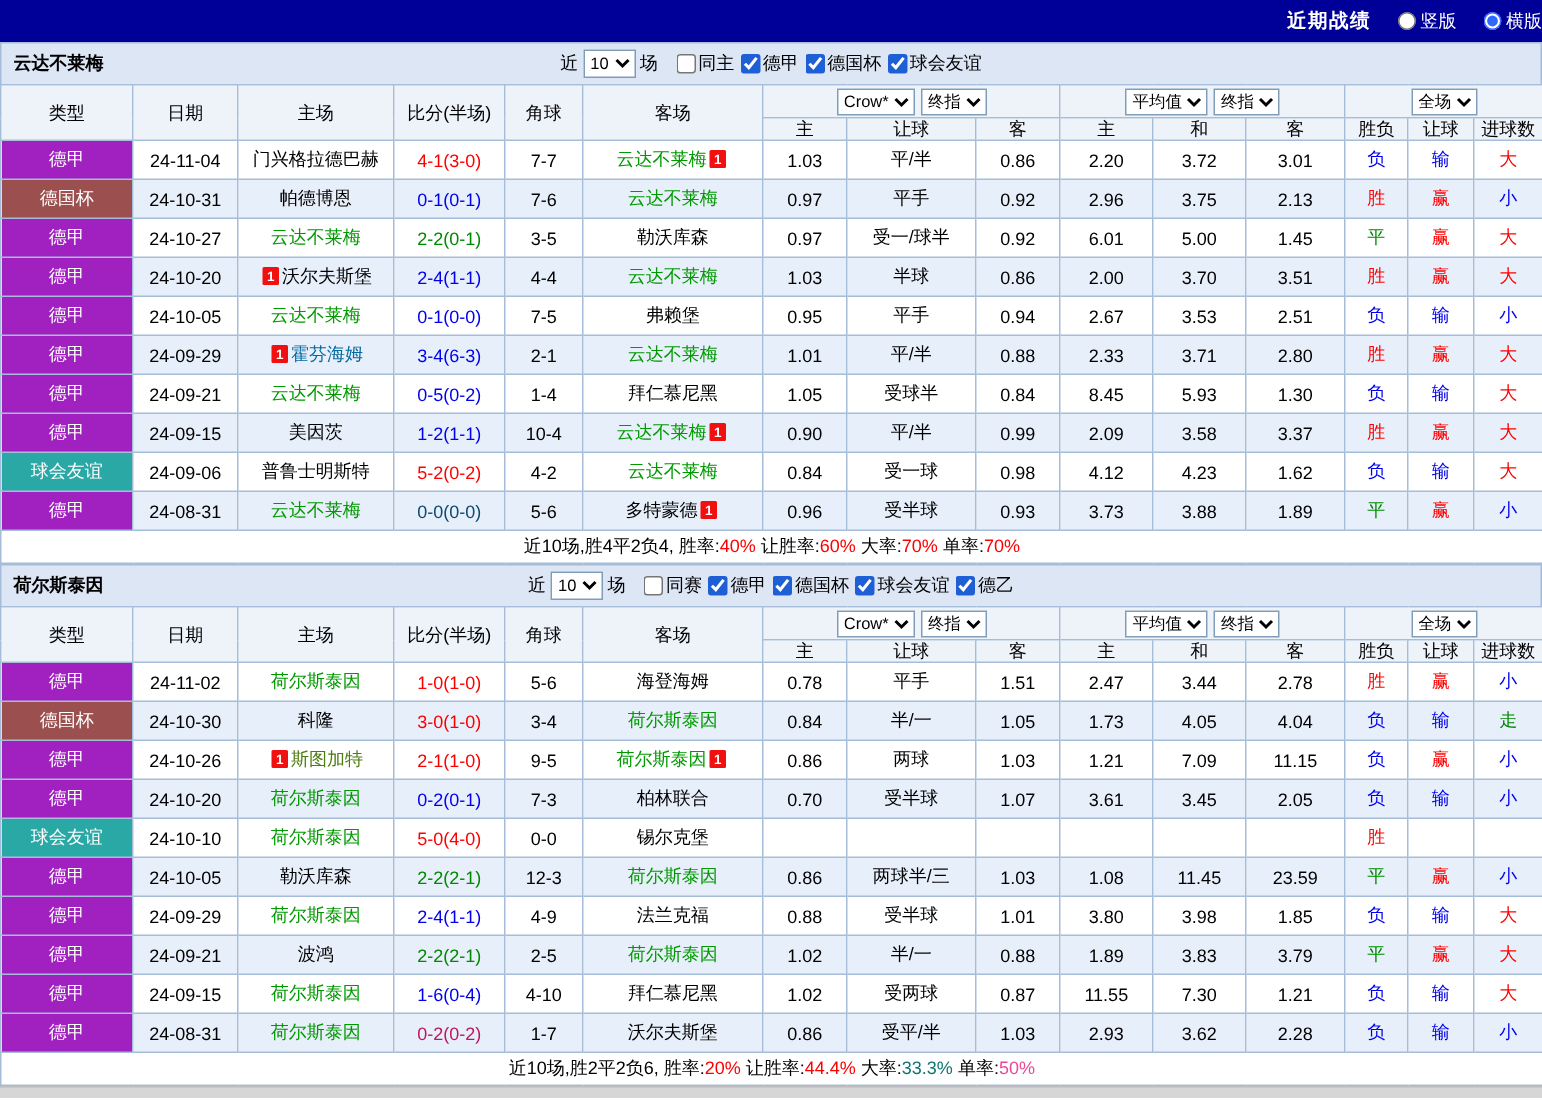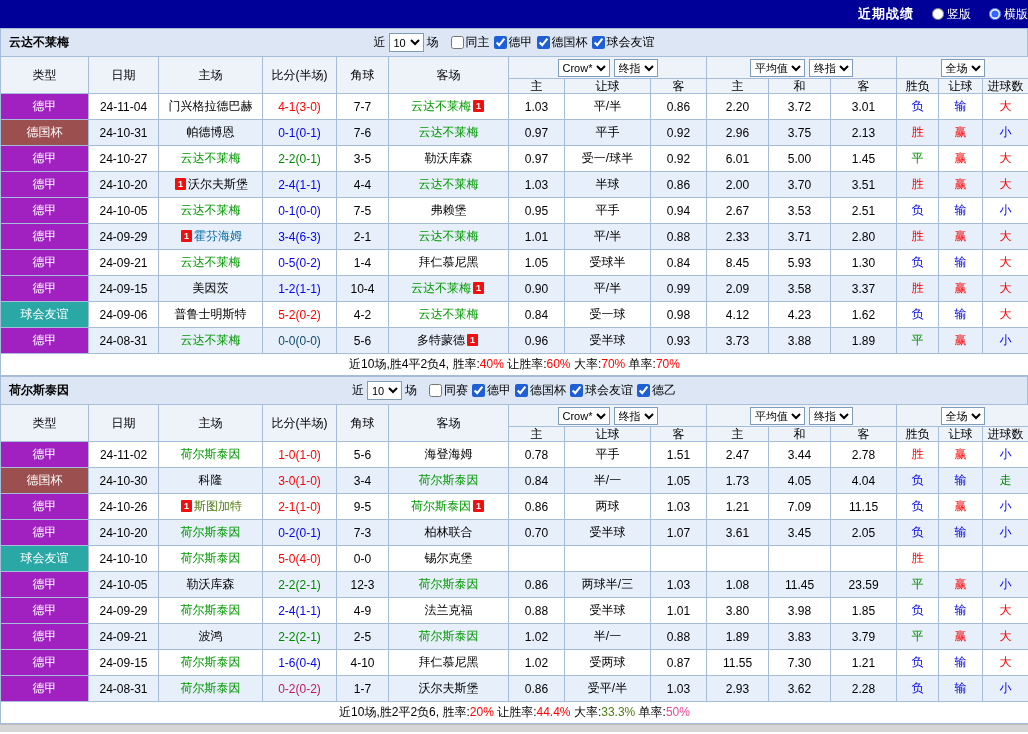--- a/index.html
+++ b/index.html
@@ -516,20 +516,20 @@
             <td>受平/半</td>
             <td>1.03</td>
             <td>2.93</td>
             <td>3.62</td>
             <td>2.28</td>
             <td style="color:#0000ee">负</td>
             <td style="color:#0000ee">输</td>
             <td style="color:#0000ee">小</td>
           </tr>
           <tr class="sum">
-            <td colspan="15"><span style="color:#000000">近10场,胜2平2负6, 胜率:</span><span style="color:#ff0000">20%</span><span style="color:#000000"> 让胜率:</span><span style="color:#ff0000">44.4%</span><span style="color:#000000"> 大率:</span><span style="color:#4d7c0f">33.3%</span><span style="color:#000000"> 单率:</span><span style="color:#ec4899">50%</span></td>
+            <td colspan="15"><span style="color:#000000">近10场,胜2平2负6, 胜率:</span><span style="color:#ff0000">20%</span><span style="color:#000000"> 让胜率:</span><span style="color:#ff0000">44.4%</span><span style="color:#000000"> 大率:</span><span style="color:#0f766e">33.3%</span><span style="color:#000000"> 单率:</span><span style="color:#ec4899">50%</span></td>
           </tr>
         </tbody>
       </table>
     </div>
   </div>
 
 <div class="bottom-strip"></div>
 
 </body></html>

